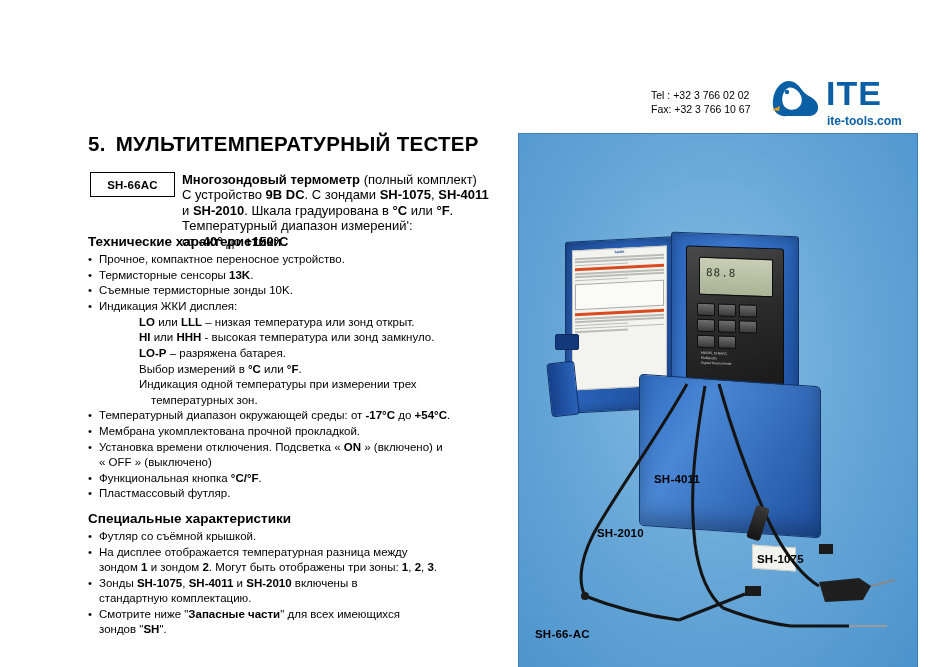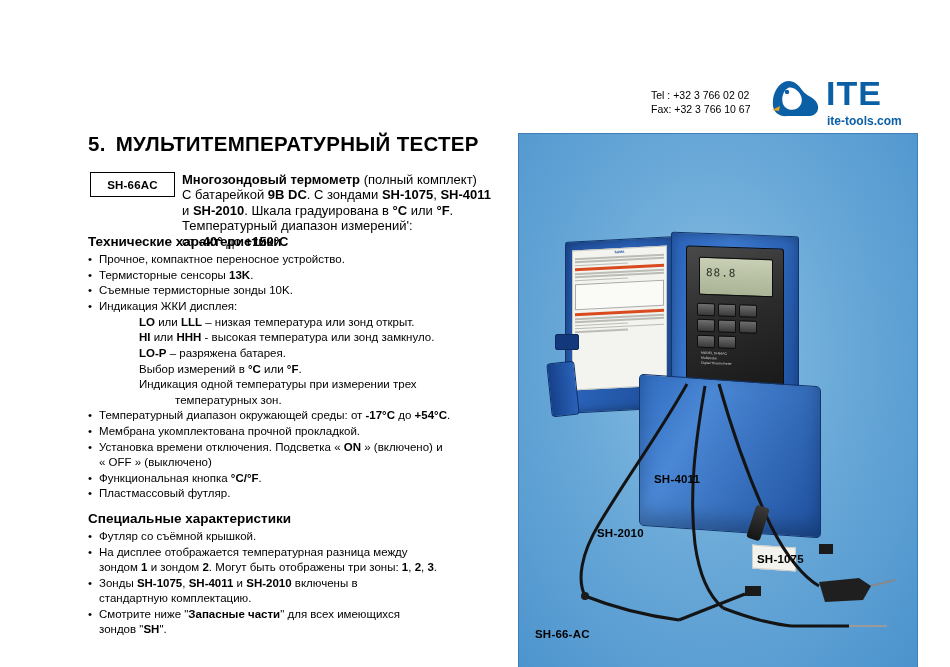--- a/index.html
+++ b/index.html
@@ -132,21 +132,21 @@
   .b { font-weight: bold; }
 
   .sub-list {
     margin-left: 51px;
     width: 361px;
   }
   .sub-list .row {
     font-size: 11.5px;
     line-height: 15.6px;
   }
-  .sub-list .row.indent2 { margin-left: 36px; }
+  .sub-list .row.indent2 { margin-left: 12px; }
 
   
   #photo-panel {
     position: absolute;
     left: 518px;
     top: 133px;
     width: 398px;
     height: 534px;
     background: #5b9fd6;
     border: 1px solid #3f7fb5;
@@ -376,21 +376,21 @@
 <div id="page-title">
   <span class="num">5.</span><span>МУЛЬТИТЕМПЕРАТУРНЫЙ ТЕСТЕР</span>
 </div>
 
 <div id="model-box">
   <span>SH-66AC</span>
 </div>
 
 <div id="intro-text">
   <span class="b">Многозондовый термометр</span><span> (полный комплект)</span><br>
-  <span>С батарейкой </span><span class="b">9В DC</span><span>. С зондами </span><span class="b">SH-1075</span><span>, </span><span class="b">SH-4011</span><br>
+  <span>С устройство </span><span class="b">9В DC</span><span>. С зондами </span><span class="b">SH-1075</span><span>, </span><span class="b">SH-4011</span><br>
   <span>и </span><span class="b">SH-2010</span><span>. Шкала градуирована в </span><span class="b">°C</span><span> или </span><span class="b">°F</span><span>.</span><br>
   <span>Температурный диапазон измерений':</span><br>
   <span>от </span><span class="b">-40°</span><span> до </span><span class="b">+150°C</span>
 </div>
 
 <div class="section-head" id="tech-head">Технические характеристики</div>
 <div class="bullets" id="tech-list">
     <div class="li">
       <span class="dot">•</span>
       <span class="txt"><span>Прочное, компактное переносное устройство.</span></span>

